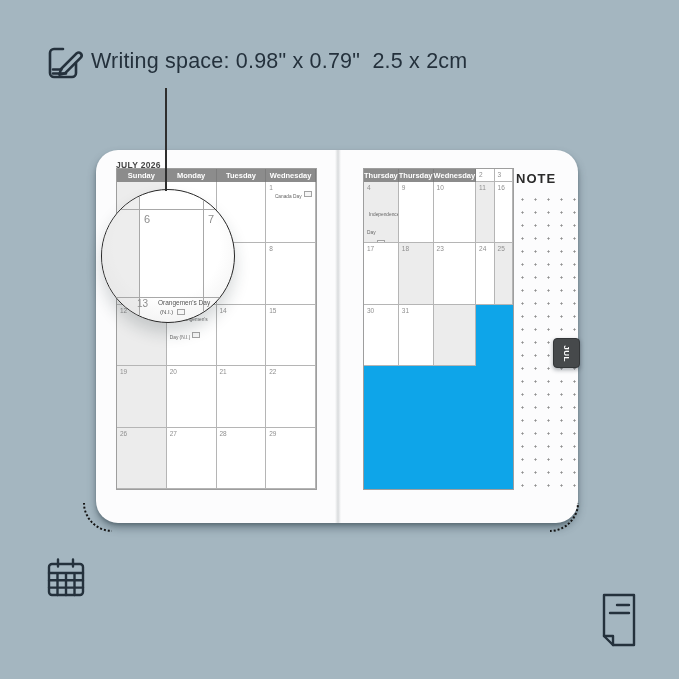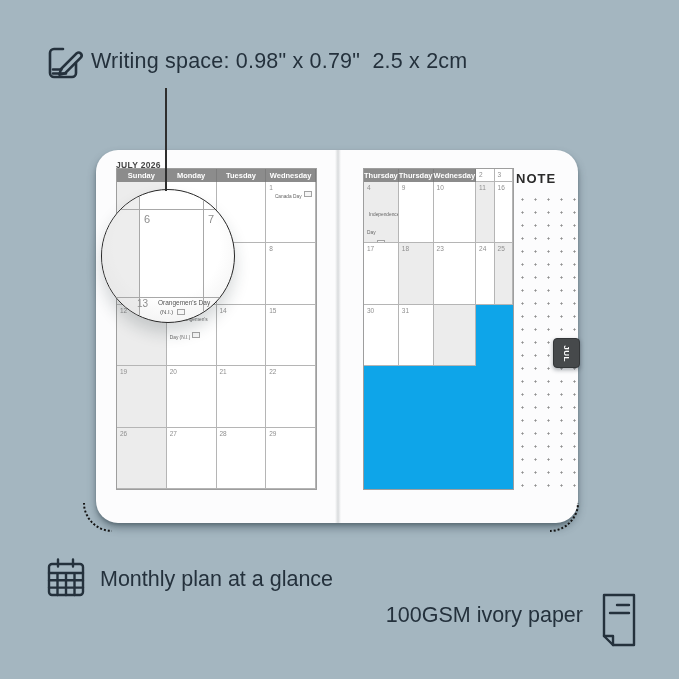--- a/index.html
+++ b/index.html
@@ -146,22 +146,20 @@
       <span>(N.I.)</span>
       <span class="flagbox"></span>
     </span>
   </div>
 
   <svg class="icon-svg" style="left:42px;top:554px" width="48" height="48" viewBox="0 0 48 48" stroke-width="2.4">
     <rect x="7" y="10" width="34" height="31" rx="3"></rect>
     <path d="M16 5.5 v7 M31 5.5 v7"></path>
     <path d="M7 19 h34 M7 26.3 h34 M7 33.6 h34 M15.5 19 v22 M24 19 v22 M32.5 19 v22"></path>
   </svg>
-  <div class="anno anno-monthly">Monthly plan at a glance</div>
 
-  <div class="anno anno-paper" style="position:absolute">100GSM ivory paper</div>
   <svg class="icon-svg" style="left:597px;top:592px" width="44" height="56" viewBox="0 0 44 56" stroke-width="2.4">
     <path d="M7 3 h30 v50 h-21 l-9 -9 z"></path>
     <path d="M7 44 h9 v9"></path>
     <path d="M20 13 h12 M13 21 h19"></path>
   </svg>
 
 </div>
 
 </body></html>

